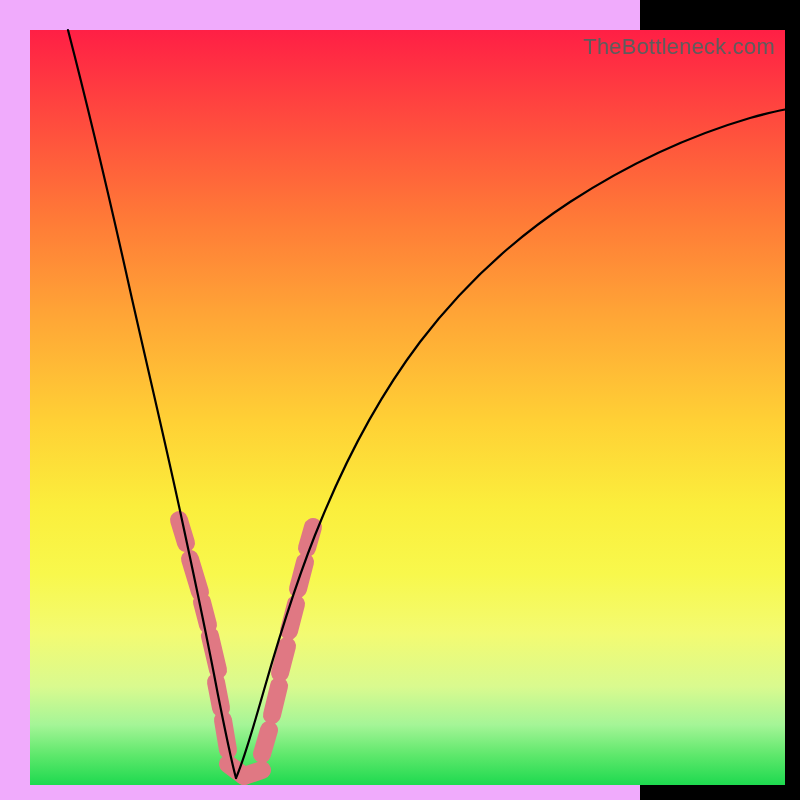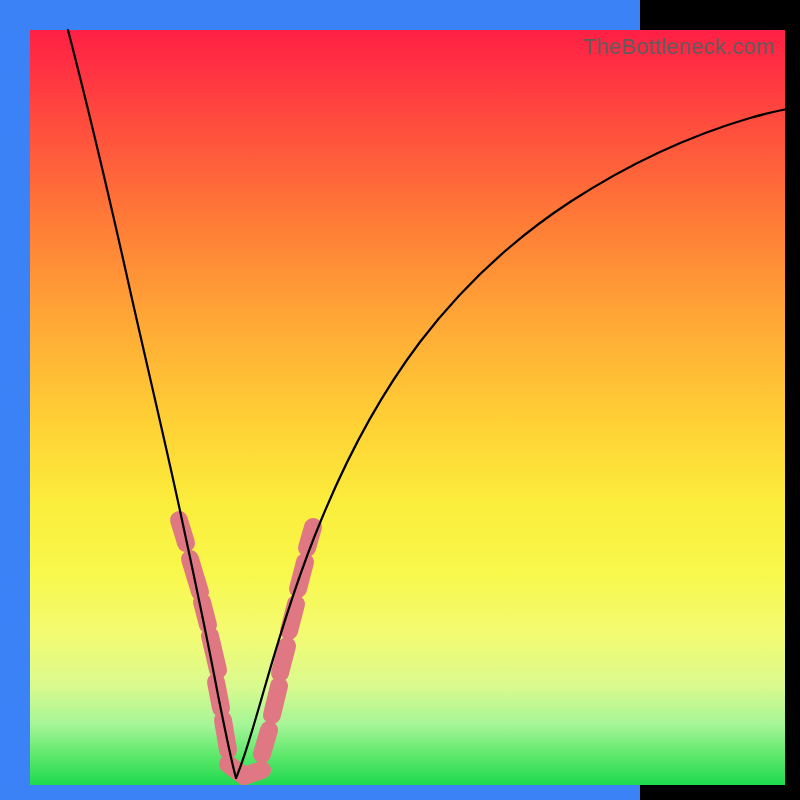--- a/index.html
+++ b/index.html
@@ -8,21 +8,21 @@
     width: 800px;
     height: 800px;
     background: #000;
     overflow: hidden;
     font-family: Arial, Helvetica, sans-serif;
   }
   .stage {
     position: relative;
     width: 640px;
     height: 800px;
-    background: #3b82f6;
+    background: #f0abfc;
   }
   .plot {
     position: absolute;
     left: 30px;
     top: 30px;
     width: 755px;
     height: 755px;
     background: linear-gradient(
       to bottom,
       #ff1f45 0%,

